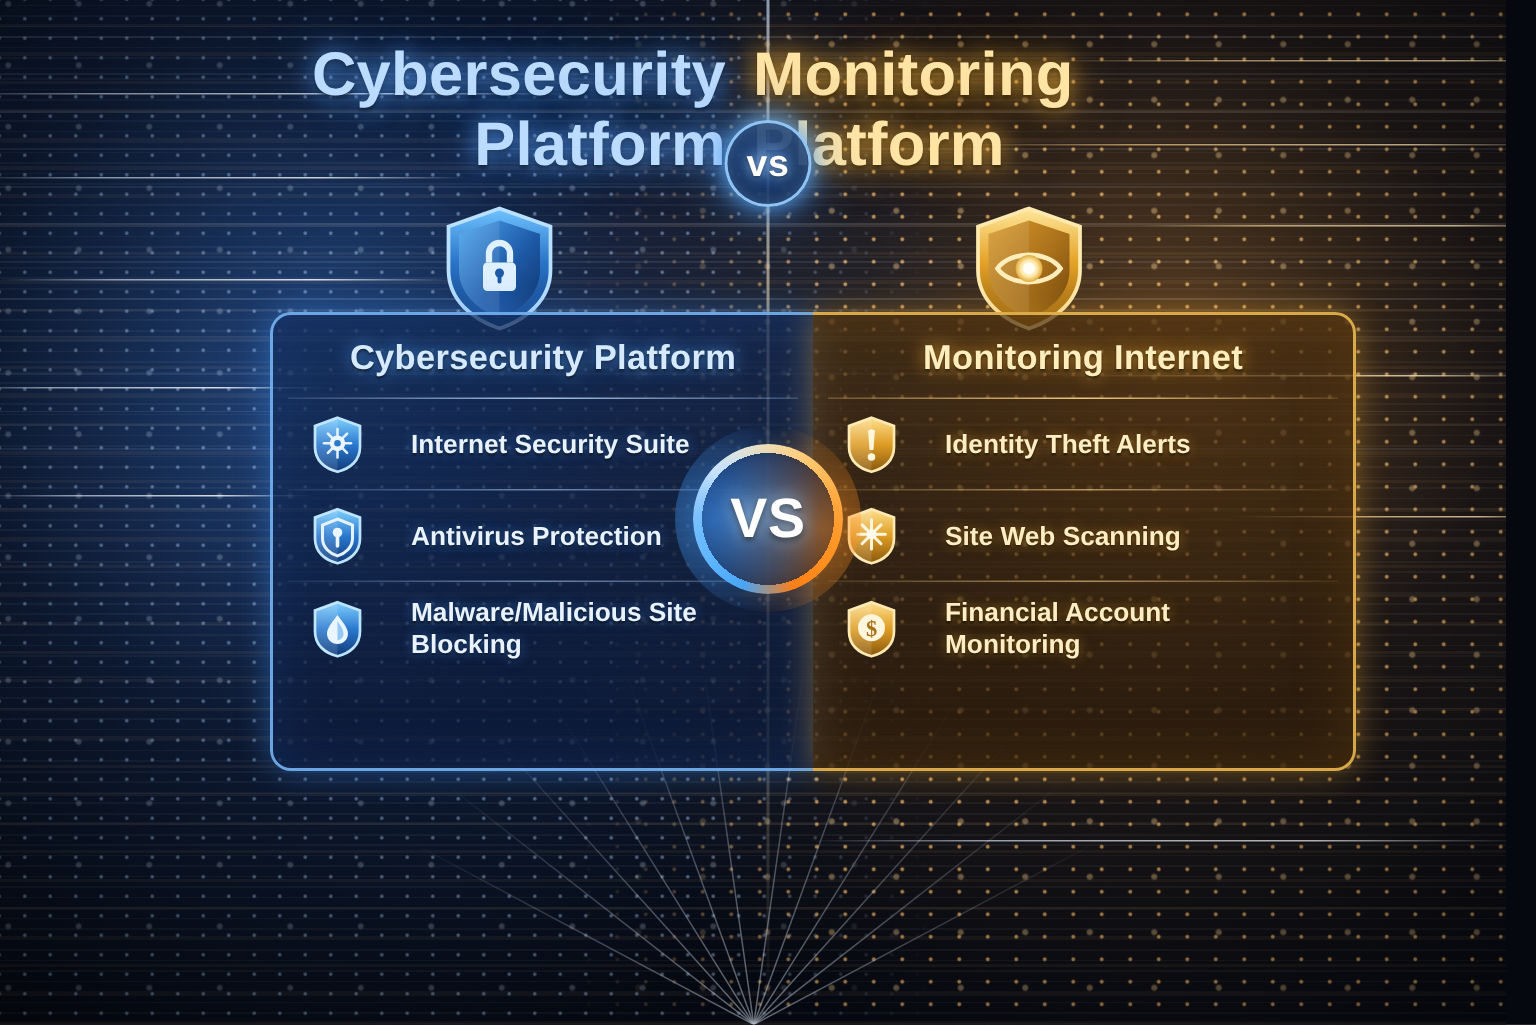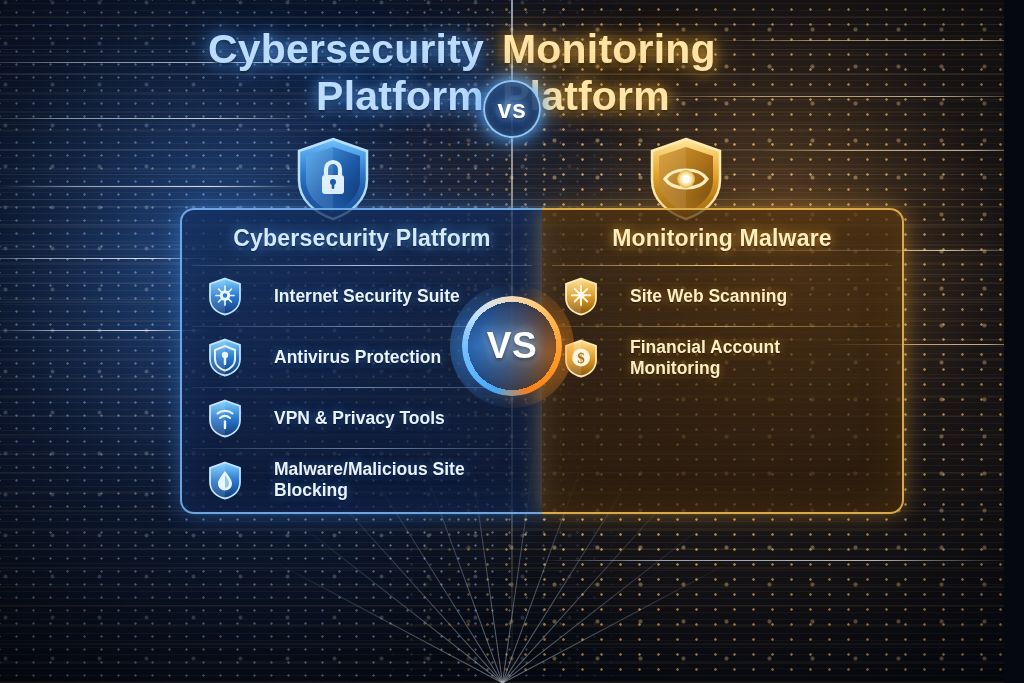--- a/index.html
+++ b/index.html
@@ -382,41 +382,20 @@
               <path d="M17 1.5 L32 7 V21 C32 30 25.5 35.5 17 37.5 C8.5 35.5 2 30 2 21 V7 Z" fill="url(#sb2)" stroke="#bde4ff" stroke-width="1.8"></path>
               <path d="M17 1.5 L17 37.5 C8.5 35.5 2 30 2 21 V7 Z" fill="rgba(255,255,255,.12)"></path>
               <path d="M17 8 L27 12 V21 C27 27 22 31 17 32.6 C12 31 7 27 7 21 V12 Z" fill="none" stroke="#e4f3ff" stroke-width="2"></path>
               <circle cx="17" cy="17" r="3.2" fill="#eaf6ff"></circle>
               <path d="M17 19.5 L17 26" stroke="#eaf6ff" stroke-width="2.4" stroke-linecap="round"></path>
             </svg>
           </span>
           <span class="row-label">Antivirus Protection</span>
         </div>
 
-        <div class="row">
-          <span class="row-icon">
-            <svg viewBox="0 0 34 39" width="34" height="39">
-              <defs>
-                  <linearGradient id="sb3" x1="0" y1="0" x2="0" y2="1">
-                <stop offset="0%" stop-color="#7fd0ff"></stop>
-                    <stop offset="50%" stop-color="#2a78cf"></stop>
-                    <stop offset="100%" stop-color="#113a78"></stop>
-                  </linearGradient>
-                </defs>
-              <path d="M17 1.5 L32 7 V21 C32 30 25.5 35.5 17 37.5 C8.5 35.5 2 30 2 21 V7 Z" fill="url(#sb3)" stroke="#bde4ff" stroke-width="1.8"></path>
-              <path d="M17 1.5 L17 37.5 C8.5 35.5 2 30 2 21 V7 Z" fill="rgba(255,255,255,.12)"></path>
-              <g fill="none" stroke="#e9f5ff" stroke-width="2.1" stroke-linecap="round">
-                <path d="M9.5 14.5 C13.5 11 20.5 11 24.5 14.5"></path>
-                <path d="M12 19 C15 16.5 19 16.5 22 19"></path>
-              </g>
-              <path d="M17 22.5 L17 29" stroke="#e9f5ff" stroke-width="2.4" stroke-linecap="round"></path>
-            </svg>
-          </span>
-          <span class="row-label">VPN &amp; Privacy Tools</span>
-        </div>
 
         <div class="row tall last">
           <span class="row-icon">
             <svg viewBox="0 0 34 39" width="34" height="39">
               <defs>
                   <linearGradient id="sb4" x1="0" y1="0" x2="0" y2="1">
                 <stop offset="0%" stop-color="#7fd0ff"></stop>
                     <stop offset="50%" stop-color="#2a78cf"></stop>
                     <stop offset="100%" stop-color="#113a78"></stop>
                   </linearGradient>
@@ -428,24 +407,42 @@
             </svg>
           </span>
           <span class="row-label" style="max-width:200px;">Malware/Malicious Site Blocking</span>
         </div>
 
       </div>
     </div>
 
     <div class="panel right">
       <div class="panel-head">
-        <div class="panel-title">Monitoring Malware</div>
+        <div class="panel-title">Monitoring Internet</div>
       </div>
       <div class="rows">
 
+        <div class="row">
+          <span class="row-icon">
+            <svg viewBox="0 0 34 39" width="34" height="39">
+              <defs>
+                  <linearGradient id="sg1" x1="0" y1="0" x2="0" y2="1">
+                <stop offset="0%" stop-color="#ffdf8d"></stop>
+                    <stop offset="50%" stop-color="#dd9c24"></stop>
+                    <stop offset="100%" stop-color="#89570d"></stop>
+                  </linearGradient>
+                </defs>
+              <path d="M17 1.5 L32 7 V21 C32 30 25.5 35.5 17 37.5 C8.5 35.5 2 30 2 21 V7 Z" fill="url(#sg1)" stroke="#ffe9b0" stroke-width="1.8"></path>
+              <path d="M17 1.5 L17 37.5 C8.5 35.5 2 30 2 21 V7 Z" fill="rgba(255,255,255,.13)"></path>
+              <path d="M17 9 L19.3 10 L18.3 23 H15.7 L14.7 10 Z" fill="#fff6dc"></path>
+              <circle cx="17" cy="27.6" r="2.5" fill="#fff6dc"></circle>
+            </svg>
+          </span>
+          <span class="row-label">Identity Theft Alerts</span>
+        </div>
 
 
         <div class="row">
           <span class="row-icon">
             <svg viewBox="0 0 34 39" width="34" height="39">
               <defs>
                   <linearGradient id="sg3" x1="0" y1="0" x2="0" y2="1">
                 <stop offset="0%" stop-color="#ffdf8d"></stop>
                     <stop offset="50%" stop-color="#dd9c24"></stop>
                     <stop offset="100%" stop-color="#89570d"></stop>

